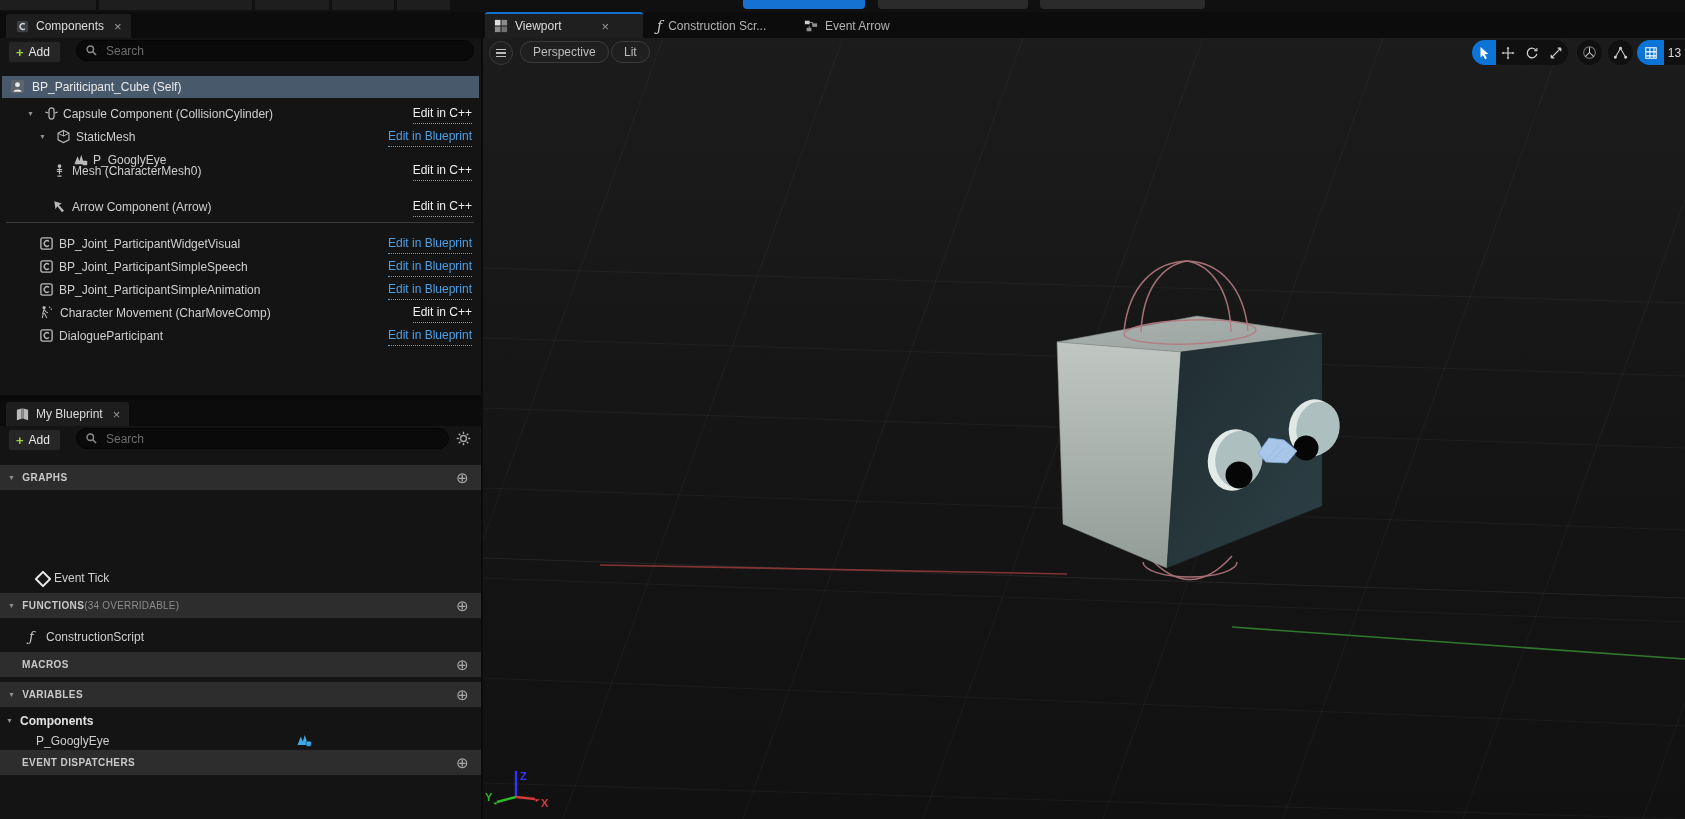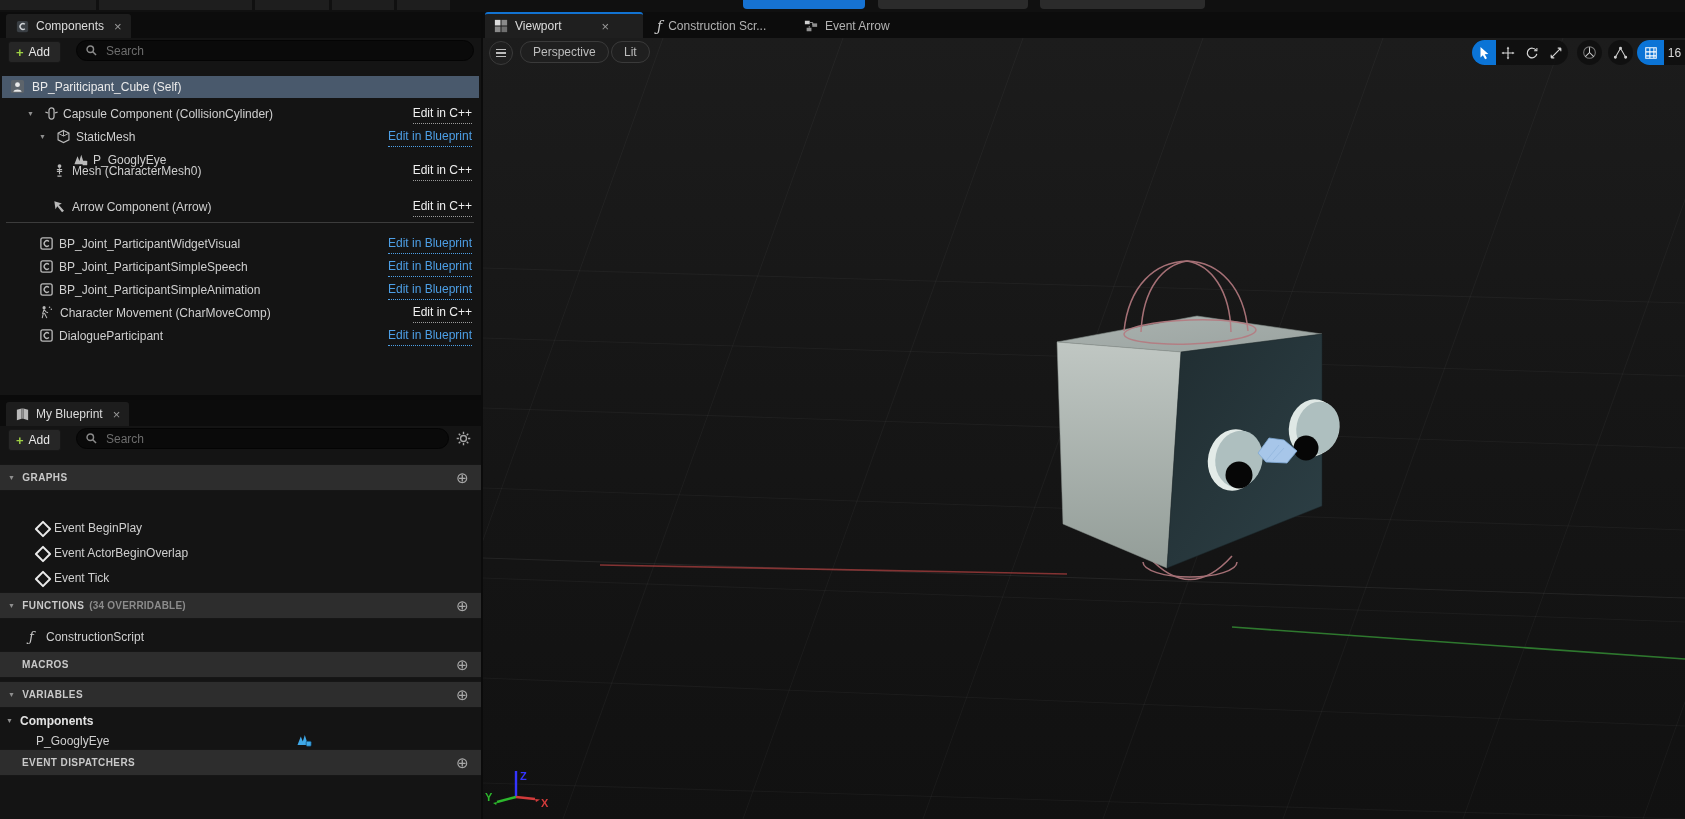--- a/index.html
+++ b/index.html
@@ -44,21 +44,21 @@
   .selbg{position:absolute;left:2px;top:0;width:477px;height:22px;background:#49596c;}
   .treesep{position:absolute;left:6px;width:468px;height:1px;background:#3c3c3c;}
 
   
   .sheader{position:absolute;left:0;width:481px;height:25px;background:#2d2d2d;
            border-top:1px solid #161616;border-bottom:1px solid #161616;
            display:flex;align-items:center;font-size:10px;font-weight:bold;letter-spacing:.4px;color:#c9c9c9;}
   .sheader .tri{font-size:7px;color:#8f8f8f;margin:0 7px 0 8px;font-weight:normal;}
   .sheader .notri{width:22px;}
   .plusc{position:absolute;right:12px;font-weight:normal;font-size:15px;color:#a9a9a9;line-height:1;}
-  .dim{color:#8b8b8b;font-weight:bold;margin-left:5px;letter-spacing:.2px;}
+  .dim{color:#8b8b8b;font-weight:normal;letter-spacing:.2px;}
   .diamond{position:absolute;top:6px;width:8px;height:8px;border:2px solid #eaeaea;background:#151515;
            transform:rotate(45deg);border-radius:1px;}
   .fnglyph{position:absolute;top:0;font-size:13px;font-style:italic;color:#c9c9c9;line-height:22px;
            font-family:"DejaVu Serif",serif;}
 
   
   .vpcanvas{position:absolute;left:483px;top:38px;width:1202px;height:781px;
             background:linear-gradient(#1c1c1c,#161616 45%,#111 100%);}
   .pill{position:absolute;height:22px;border-radius:12px;background:rgba(32,32,32,.88);
         border:1px solid #3a3a3a;color:#bdbdbd;font-size:12px;display:flex;align-items:center;
@@ -283,28 +283,20 @@
       </svg>
   </span>
 
   <div class="sheader" style="top:464px">
     <span class="tri">▼</span>
     <span>GRAPHS</span>
     <span class="plusc">⊕</span>
   </div>
 
 
-  <div class="crow" style="top:517px">
-    <span class="diamond" style="left:37px"></span>
-    <span class="lbl" style="left:54px">Event BeginPlay</span>
-  </div>
-  <div class="crow" style="top:542px">
-    <span class="diamond" style="left:37px"></span>
-    <span class="lbl" style="left:54px">Event ActorBeginOverlap</span>
-  </div>
   <div class="crow" style="top:567px">
     <span class="diamond" style="left:37px"></span>
     <span class="lbl" style="left:54px">Event Tick</span>
   </div>
 
   <div class="sheader" style="top:592px">
     <span class="tri">▼</span>
     <span>FUNCTIONS</span>
     <span class="dim">(34 OVERRIDABLE)</span>
     <span class="plusc">⊕</span>
@@ -511,16 +503,16 @@
         <circle cx="2.5" cy="13" r="1" fill="#cfcfcf"></circle>
         <circle cx="13.5" cy="13" r="1" fill="#cfcfcf"></circle>
       </svg>
   </div>
   <div class="gridsnap" style="left:1637px;top:40px">
     <div class="gpart">
       <svg viewBox="0 0 16 16" width="14" height="14" fill="none" stroke="#fff" stroke-width="1.2">
           <path d="M2 2h12v12H2zM2 6.7h12M2 11.3h12M6.7 2v12M11.3 2v12"></path>
         </svg>
     </div>
-    <div class="vpart">16</div>
+    <div class="vpart">13</div>
   </div>
 
 </div>
 
 </body></html>

